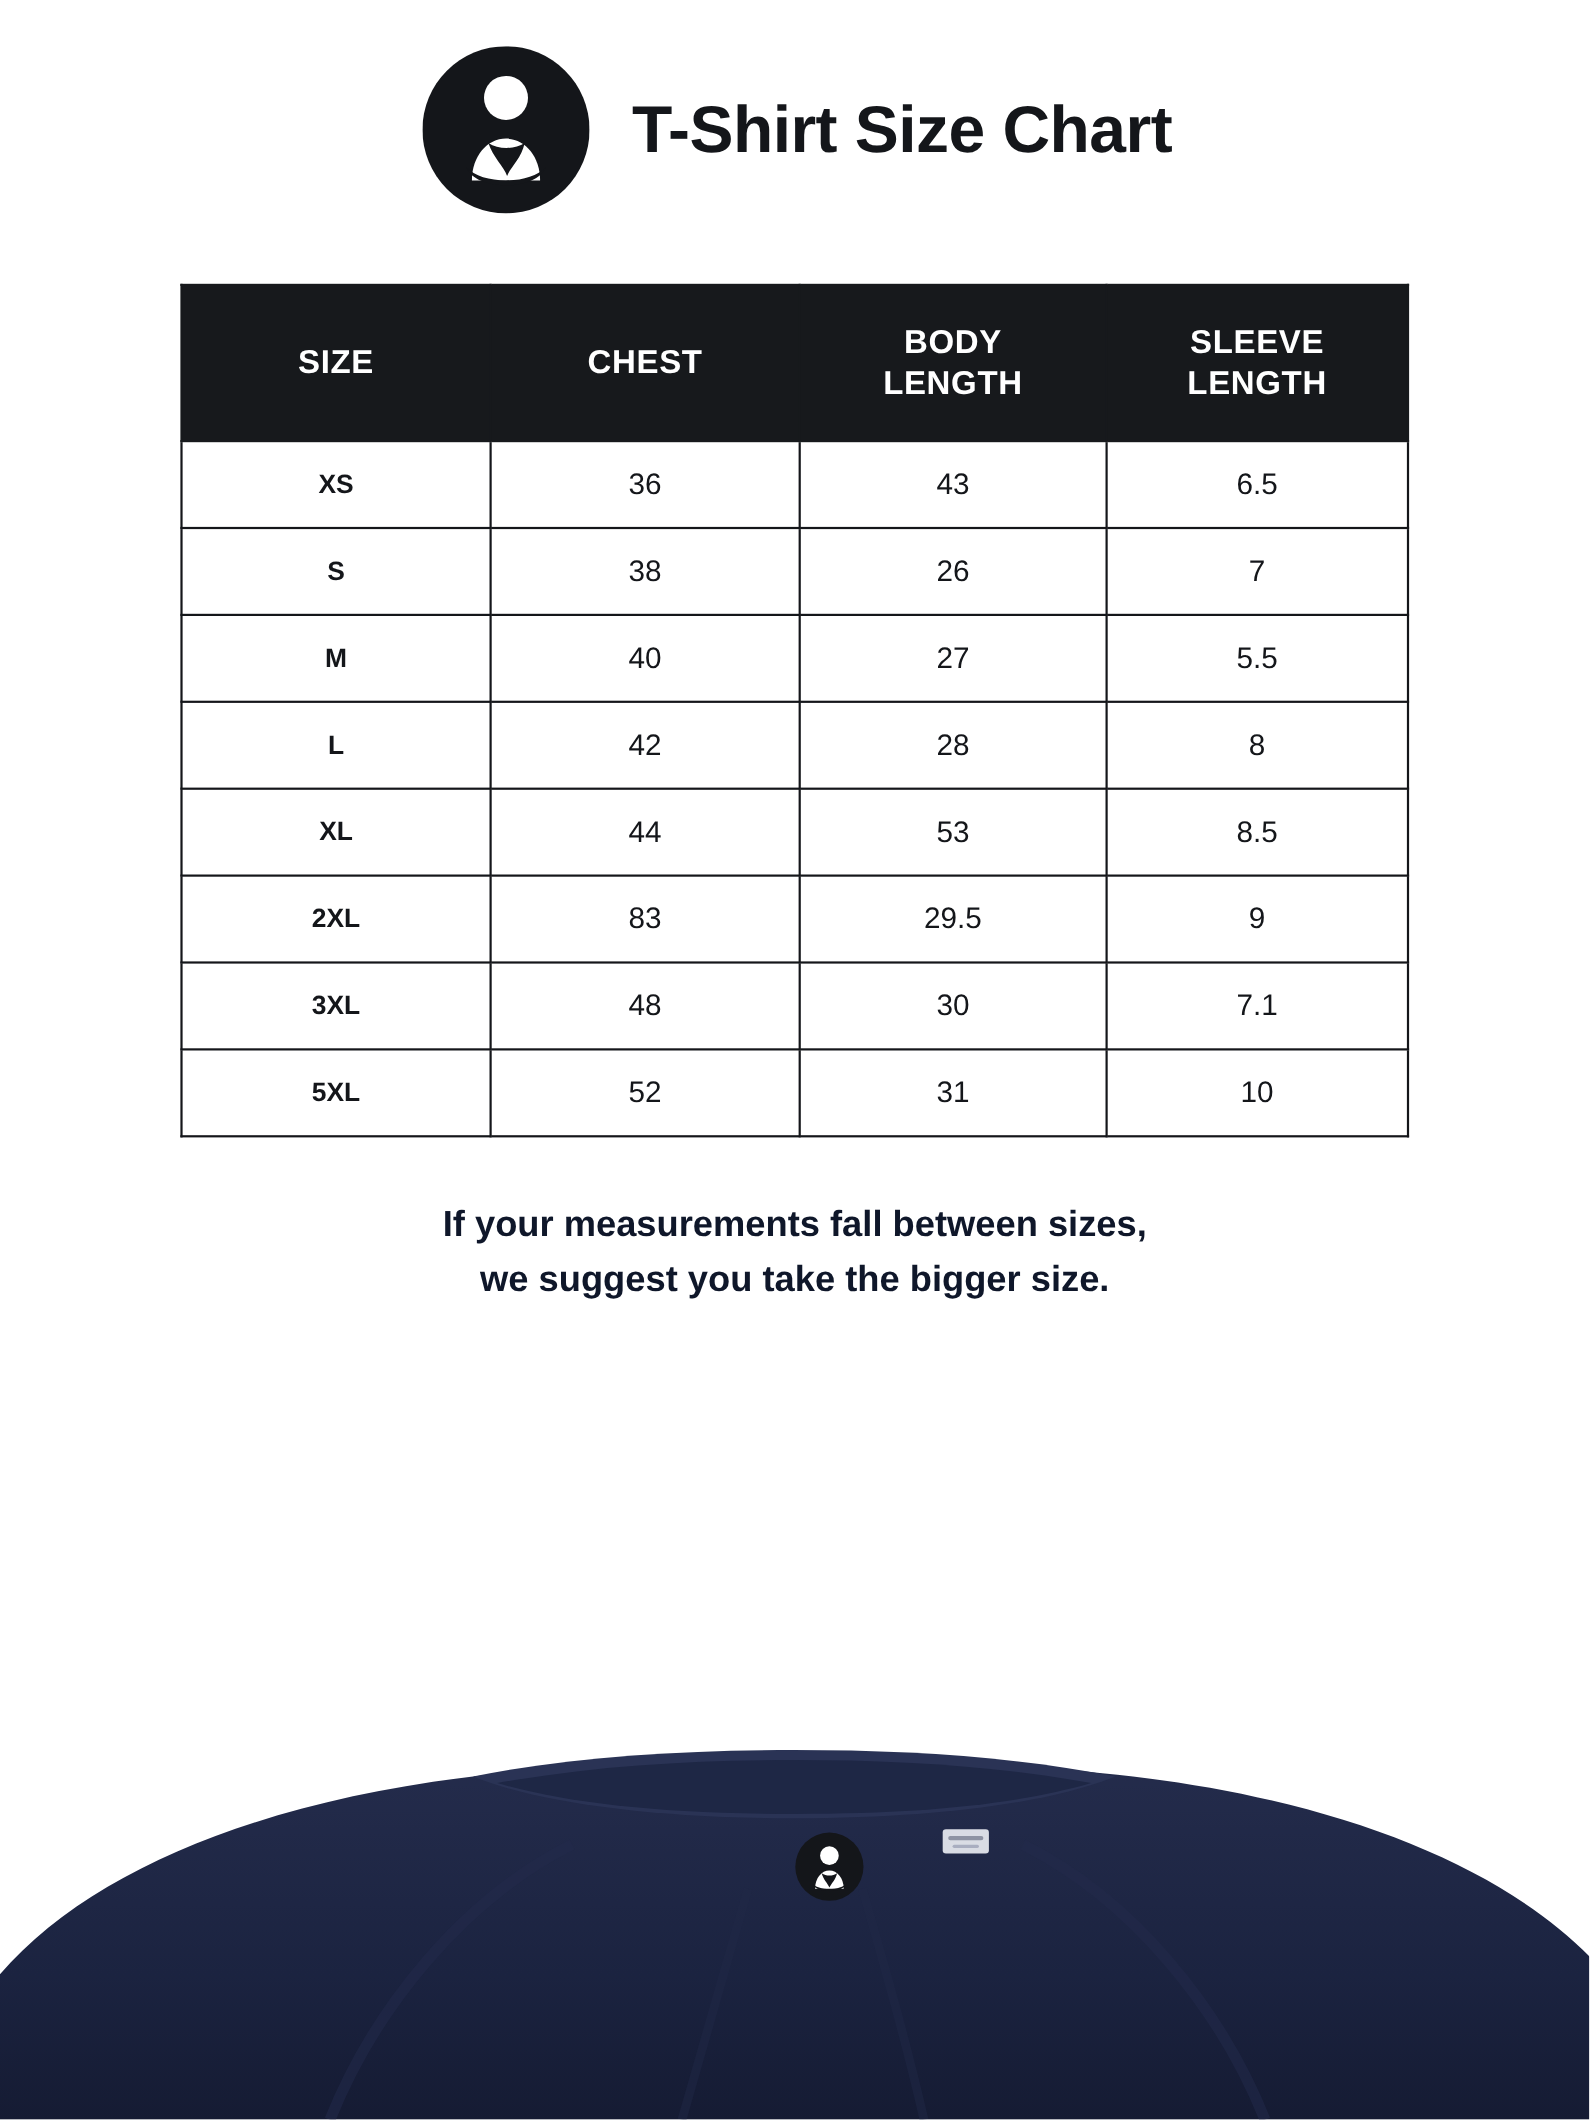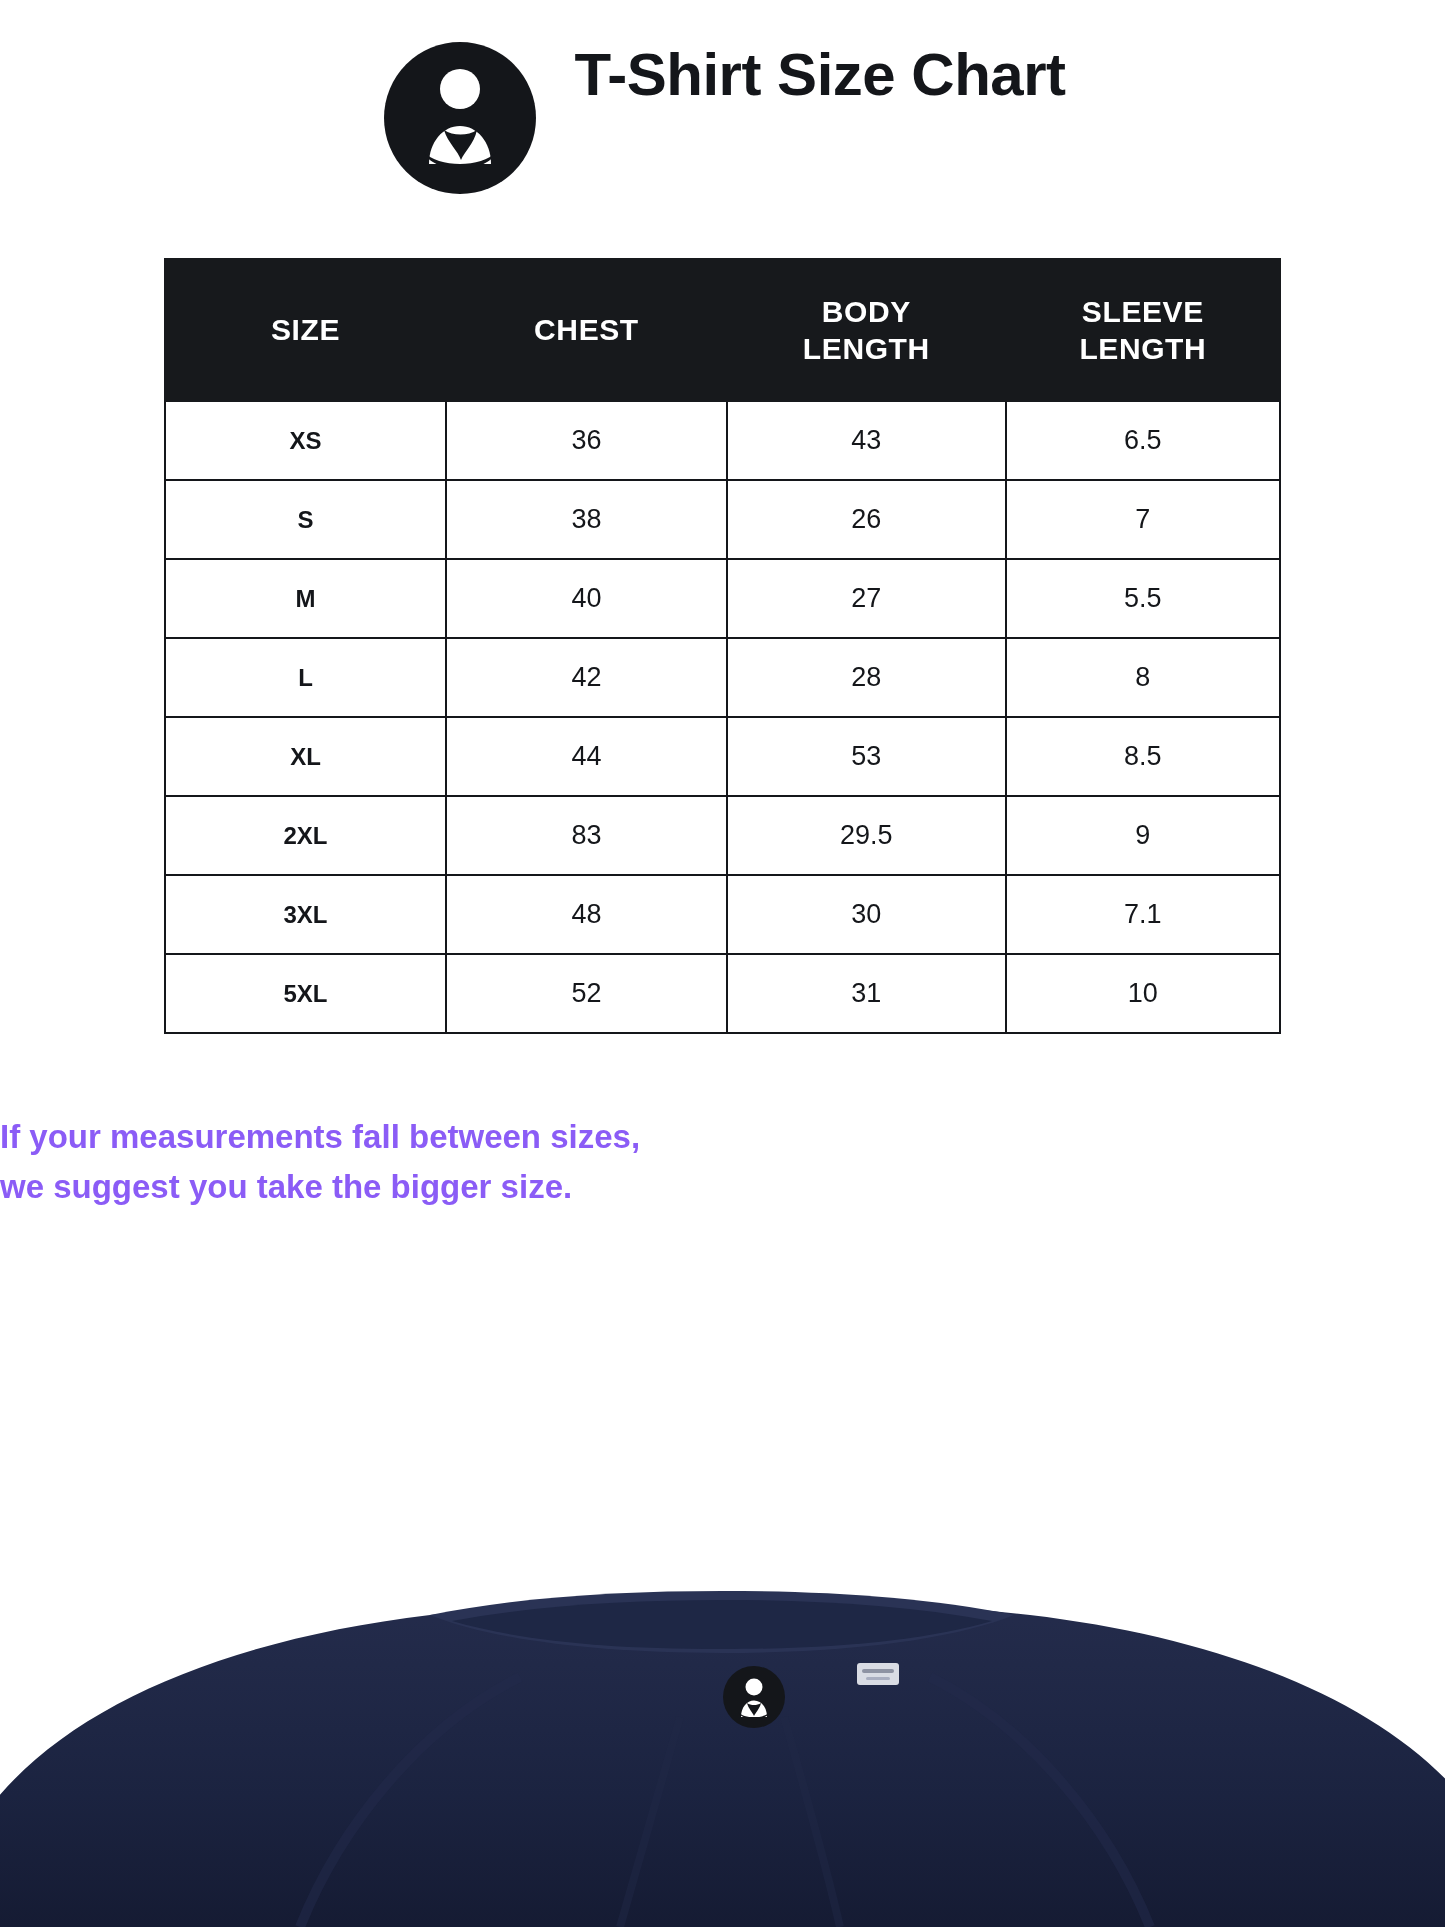--- a/index.html
+++ b/index.html
@@ -14,21 +14,21 @@
   .page {
     position: relative;
     width: 1445px;
     height: 1927px;
     background: #ffffff;
   }
 
   
   .header {
     display: flex;
-    align-items: flex-start;
+    align-items: center;
     justify-content: center;
     gap: 38px;
     padding-top: 42px;
     padding-left: 5px;
   }
   .brand-logo {
     width: 152px;
     height: 152px;
     flex: 0 0 152px;
   }
@@ -81,25 +81,26 @@
     font-weight: bold;
     font-size: 24px;
   }
   col.c-size { width: 25.2%; }
   col.c-chest { width: 25.2%; }
   col.c-body { width: 25.0%; }
   col.c-sleeve { width: 24.6%; }
 
   
   .note {
-    margin-top: 78px;
+    margin-top: 54px;
+    text-align: center;
     font-size: 33px;
     font-weight: bold;
     line-height: 1.5;
-    color: #8b5cf6;
+    color: #0f172a;
   }
   .note span { display: block; }
 
   
   .shirt-area {
     position: absolute;
     left: 0;
     bottom: 0;
     width: 1445px;
     height: 360px;

